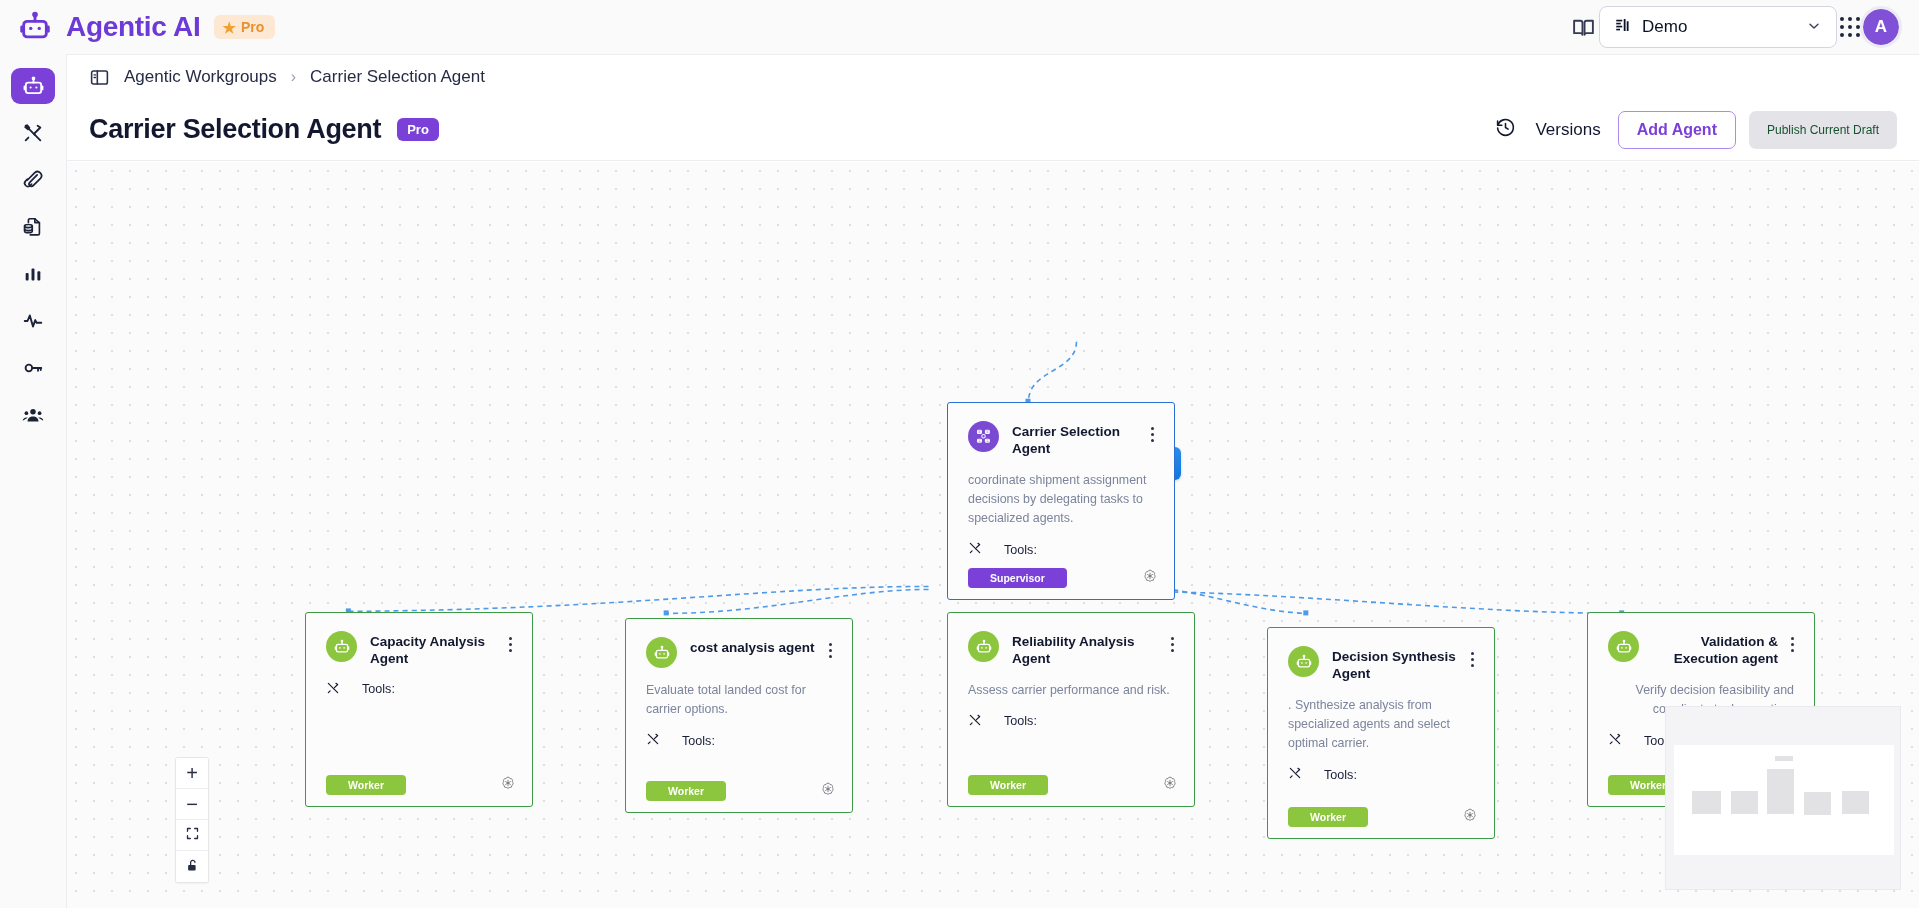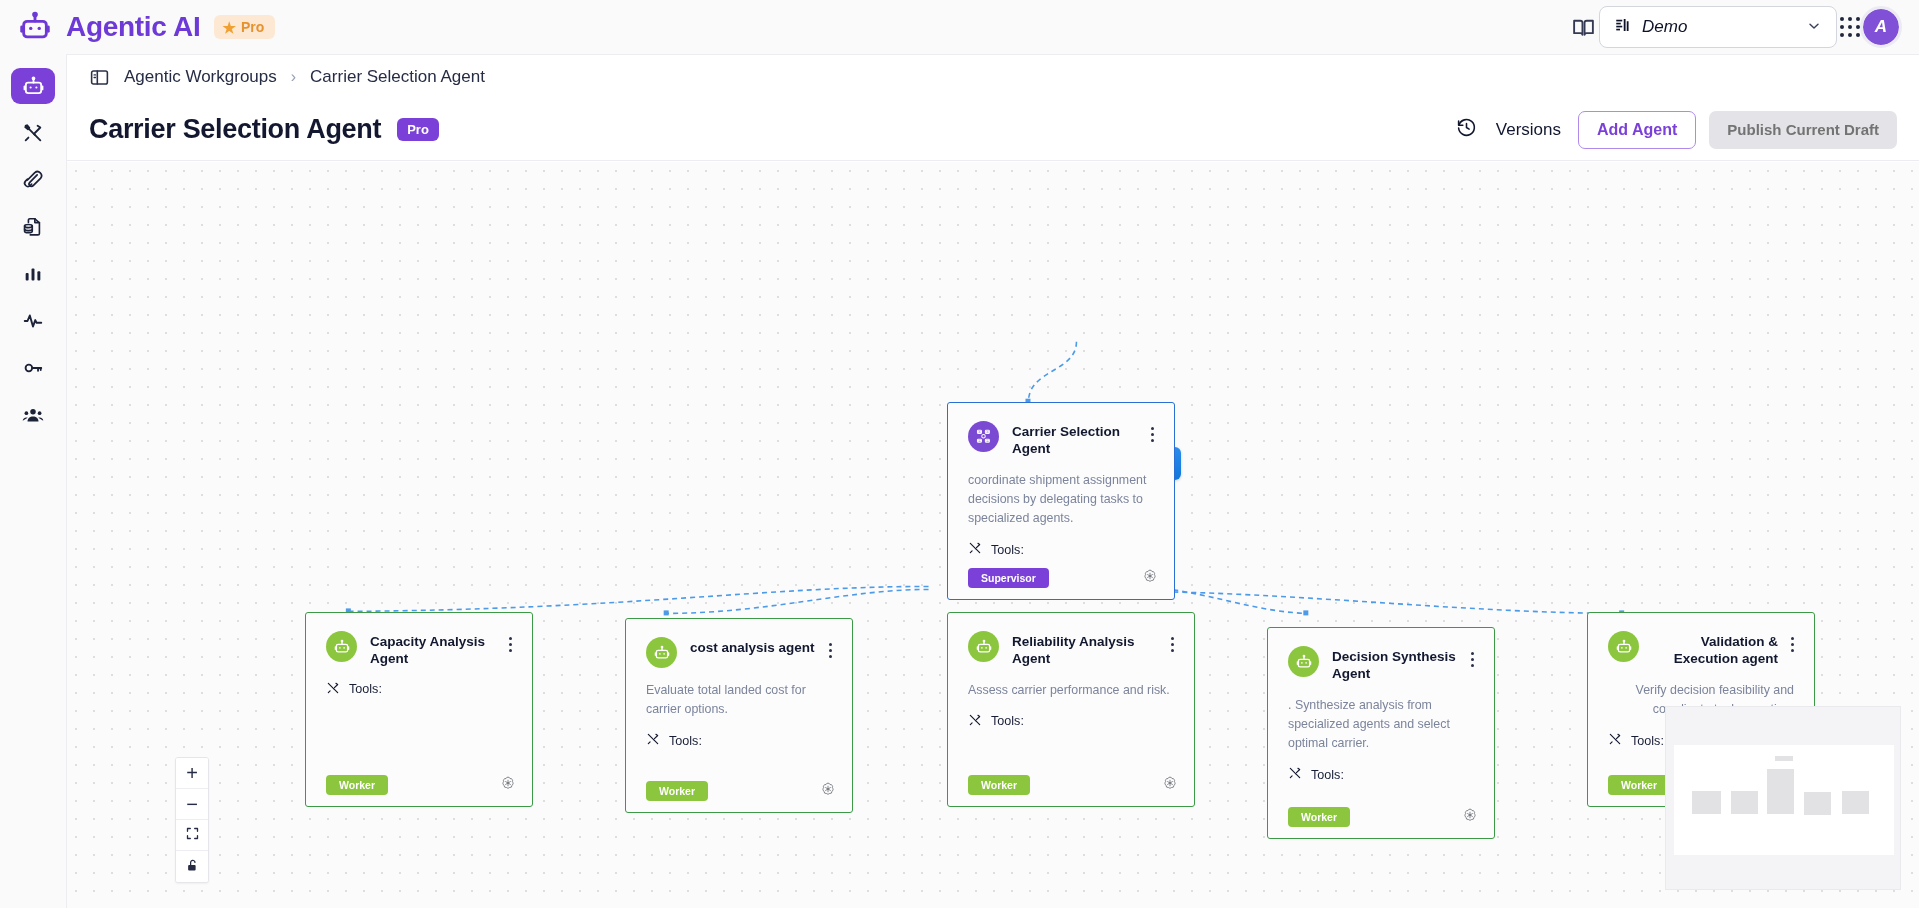--- a/index.html
+++ b/index.html
@@ -22,21 +22,21 @@
   .brand-name {
     font-size: 28px; font-weight: bold; color: #6d3ad8; letter-spacing: -0.3px;
   }
   .pro-chip {
     background: #fde8d4; color: #e6932f; border-radius: 6px;
     padding: 4px 11px 4px 8px; font-size: 14px; font-weight: bold;
     display: flex; align-items: center; gap: 5px;
   }
   .pro-chip .star { color: #f0a030; font-size: 15px; line-height: 1; }
   .topbar-right {
-    margin-left: auto; display: flex; align-items: center; gap: 3px; padding-right: 20px; font-style: italic;
+    margin-left: auto; display: flex; align-items: center; gap: 3px; padding-right: 20px;
   }
   .icon-btn { color: #343a52; display: flex; align-items: center; justify-content: center; }
   .org-select {
     display: flex; align-items: center; gap: 10px;
     border: 1px solid #d4d6dd; border-radius: 8px;
     height: 42px; width: 238px; padding: 0 14px;
     background: #fff; font-size: 17px; color: #0d1228;
   }
   .org-select .chev { margin-left: auto; color: #3b4257; font-size: 13px; }
   .grid-icon { display: grid; grid-template-columns: repeat(3, 4px); gap: 4px; }
@@ -92,22 +92,22 @@
     display: flex; align-items: center; gap: 19px;
     font-size: 17px; color: #121730; font-weight: normal;
     background: none; border: none; padding: 6px 4px;
   }
   .btn-outline {
     border: 1px solid #b08aea; color: #7b40d8; background: #fff;
     border-radius: 7px; font-size: 16px; font-weight: bold;
     height: 38px; padding: 0 18px;
   }
   .btn-disabled {
-    background: #e4e4e8; color: #737373; border: none;
-    border-radius: 7px; font-size: 15px; font-weight: bold;
+    background: #e4e4e8; color: #14532d; border: none;
+    border-radius: 7px; font-size: 12px; font-weight: normal;
     height: 38px; padding: 0 18px;
   }
 
   
   .canvas {
     position: absolute; top: 107px; left: 0; right: 0; bottom: 0;
     background-color: #fbfbfc;
     background-image: radial-gradient(#dededf 1px, transparent 1px);
     background-size: 18px 18px;
     overflow: hidden;
@@ -140,30 +140,30 @@
     font-size: 13.5px; font-weight: bold; color: #12182f;
     line-height: 1.25; margin-top: 3px; flex: 1 1 auto;
   }
   .kebab { display: flex; flex-direction: column; gap: 3px; padding-top: 6px; }
   .kebab i { width: 3px; height: 3px; border-radius: 50%; background: #2b3149; display: block; }
   .node-desc {
     margin-top: 13px; font-size: 12.4px; line-height: 1.55;
     color: #7b849b;
   }
   .node-tools {
-    margin-top: 13px; display: flex; align-items: center; gap: 9px;
+    margin-top: 13px; display: flex; align-items: center; gap: 22px;
     font-size: 12.6px; color: #181e36;
   }
   .node-foot {
     position: absolute; left: 20px; right: 16px; bottom: 11px;
     display: flex; align-items: center;
   }
   .role-badge {
     font-size: 10.5px; font-weight: bold; color: #fff;
-    background: #8cc63f; border-radius: 4px; padding: 4px 13px;
+    background: #8cc63f; border-radius: 4px; padding: 4px 22px;
   }
   .role-badge.sup { background: #7b40d8; }
   .model-logo { margin-left: auto; color: #33373f; opacity: .82; }
 
   
   .zoomctl {
     position: absolute; left: 108px; bottom: 25px;
     width: 34px; background: #fff;
     border: 1px solid #e6e6ea; border-radius: 3px;
     display: flex; flex-direction: column; overflow: hidden;

